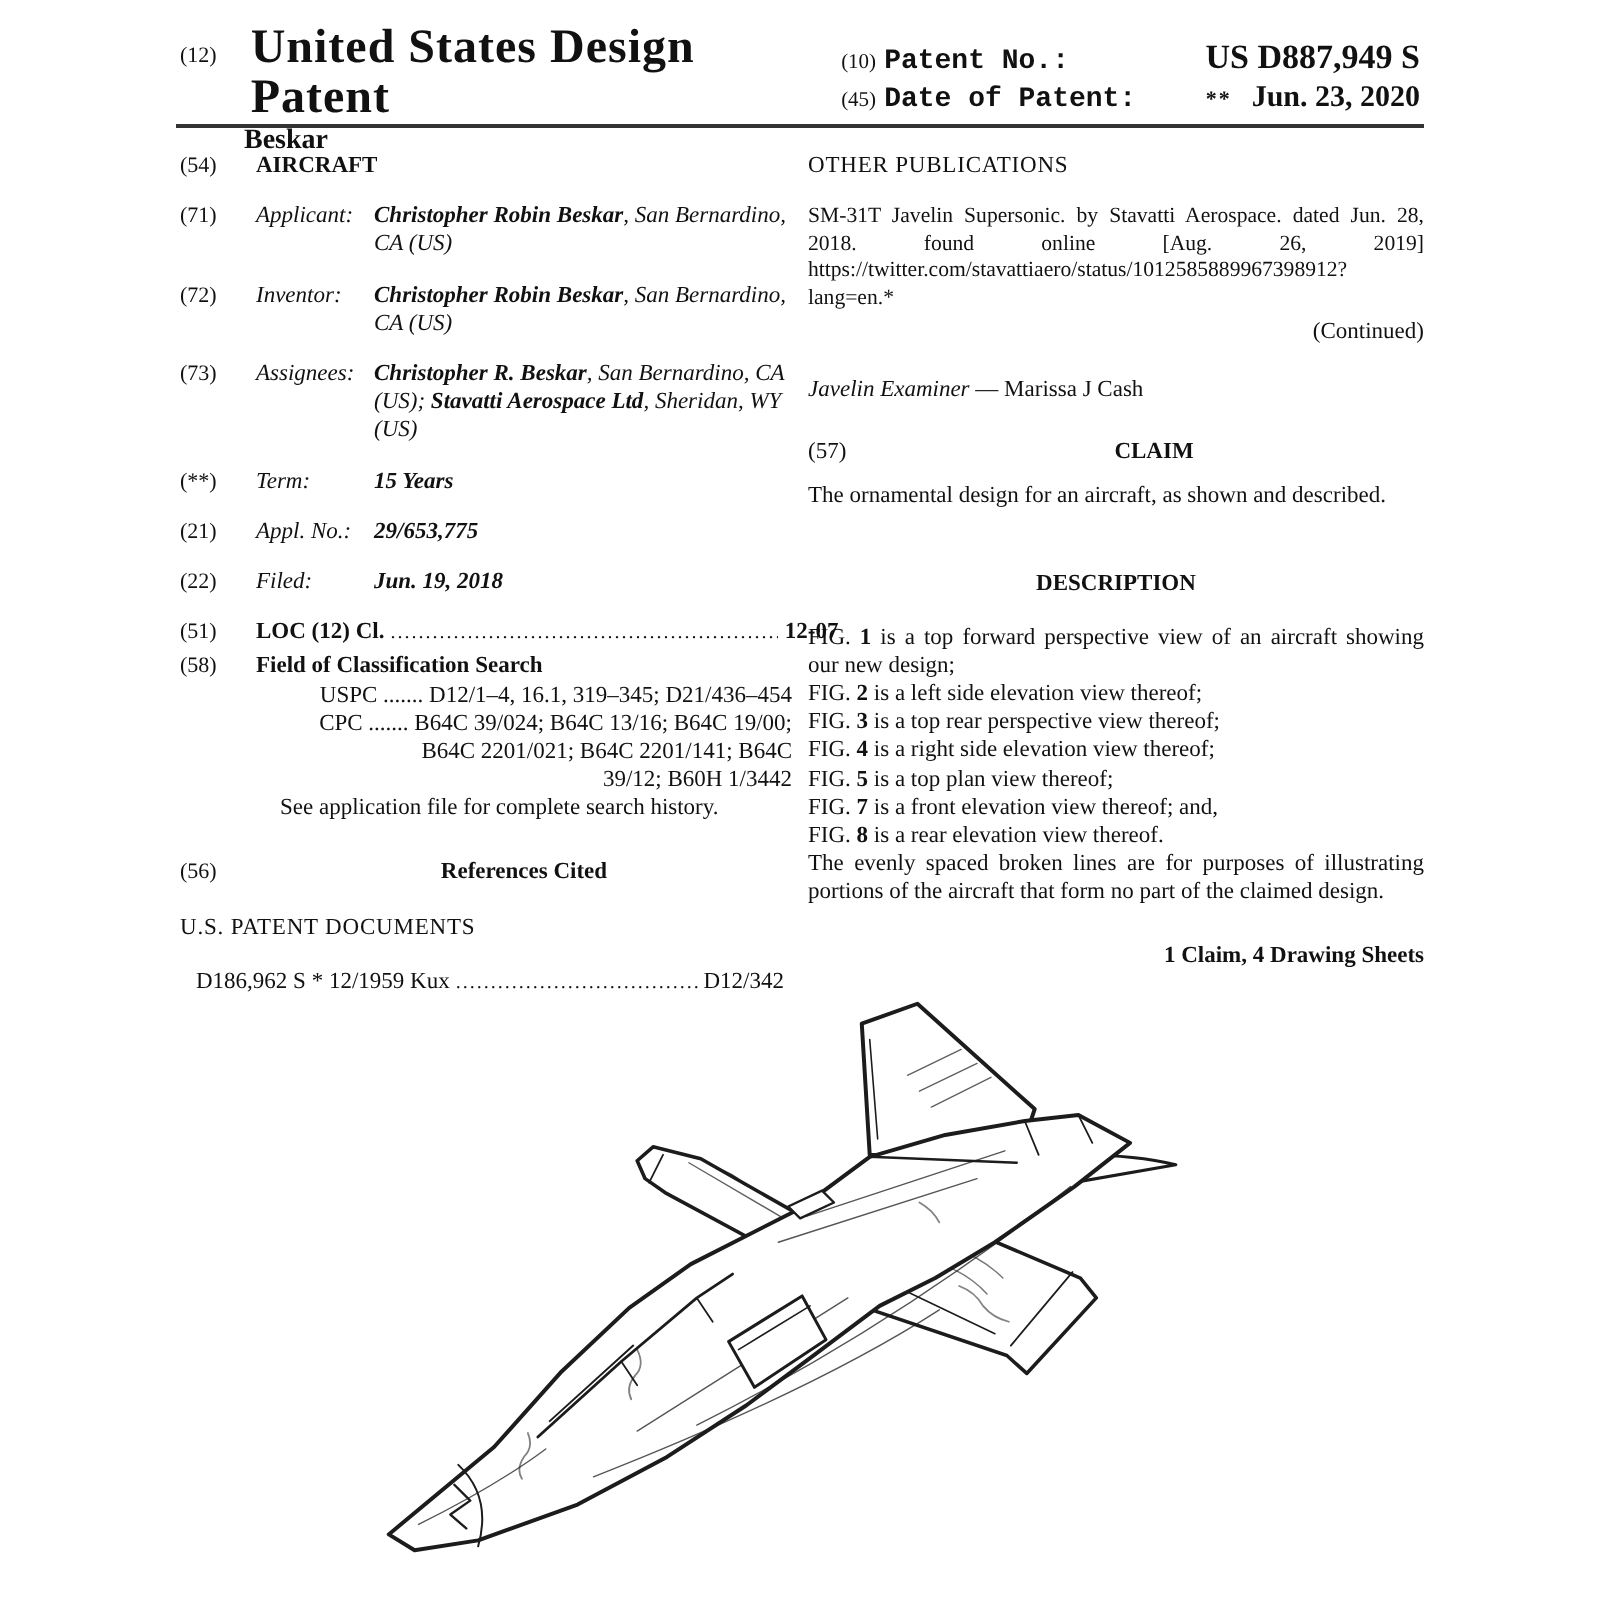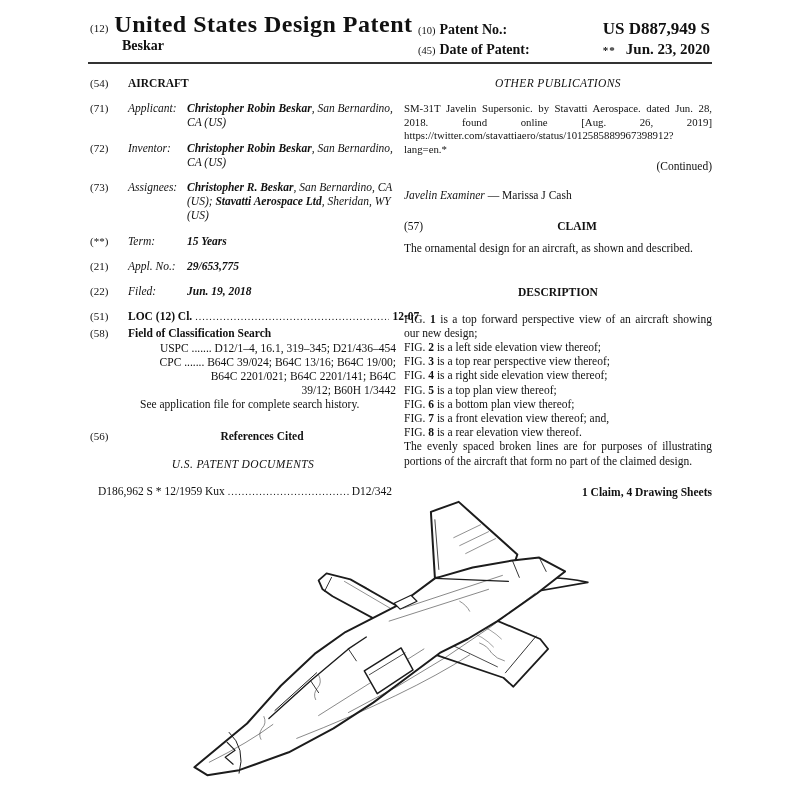--- a/index.html
+++ b/index.html
@@ -4,49 +4,49 @@
 <style>
   html,body{margin:0;padding:0;background:#e8e8e8;}
   .page{
     position:relative;width:800px;height:800px;background:#ffffff;
     font-family:"Liberation Serif","DejaVu Serif",serif;color:#111;
     overflow:hidden;margin:0 auto;
   }
   
   .hdr{position:absolute;left:90px;top:12px;width:620px;display:flex;justify-content:space-between;}
   .hdr-left{display:flex;flex-direction:column;}
-  .title-row{display:flex;align-items:baseline;gap:6px;}
+  .title-row{display:flex;align-items:baseline;gap:17px;}
   .kindcode{font-size:11px;white-space:nowrap;}
   .doc-title{font-size:24px;font-weight:bold;letter-spacing:.5px;margin:0;line-height:1.05;}
   .hdr-inventor{font-size:14px;font-weight:bold;margin-left:32px;margin-top:1px;}
   .hdr-right{width:292px;padding-top:6px;}
   .hr-row{display:flex;align-items:baseline;font-size:14px;line-height:1.3;}
   .hr-code{font-size:10.5px;margin-right:4px;white-space:nowrap;}
-  .hr-label{font-weight:bold;white-space:nowrap;}
+  .hr-label{font-weight:bold;white-space:nowrap;font-family:Liberation Mono, monospace;}
   .hr-fill{flex:1;}
   .patent-no{font-weight:bold;font-size:17px;white-space:nowrap;}
   .date-stars{font-weight:bold;font-size:11px;letter-spacing:1px;margin-right:10px;}
   .patent-date{font-weight:bold;font-size:15px;white-space:nowrap;}
   .hdr-rule{position:absolute;left:88px;top:62px;width:624px;border-top:2px solid #333;}
   
   .col{position:absolute;top:76px;font-size:11.5px;line-height:14.2px;}
   .col-left{left:90px;width:306px;}
   .col-right{left:404px;width:308px;}
   .row{display:grid;grid-template-columns:38px 1fr;margin-bottom:11px;}
   .row .code{font-size:11px;}
   .lv{display:grid;grid-template-columns:57px 1fr;column-gap:2px;font-style:italic;}
   .b{font-weight:bold;}
   .leader{display:flex;align-items:baseline;}
   .dots{flex:1;overflow:hidden;white-space:nowrap;margin:0 3px;letter-spacing:1px;font-size:10px;}
   .fcs{margin-top:0;}
   .fcs-line{text-align:right;white-space:nowrap;}
   .fcs-note{margin-left:12px;}
   .center{text-align:right;}
   .sect-head{font-weight:bold;text-align:center;}
-  .caps-head{text-align:center;letter-spacing:.4px;font-style:italic;}
+  .caps-head{text-align:left;letter-spacing:.4px;}
   .ref-entry{display:flex;align-items:baseline;margin:13px 4px 0 8px;}
   .just{text-align:justify;}
   .pub-body{font-size:10.8px;line-height:13.6px;}
   .ital{font-style:italic;}
   .examiner{margin-top:15px;}
   .claim-row{display:grid;grid-template-columns:38px 1fr;margin:17px 0 8px 0;}
   .figline{text-align:justify;}
   .sheets{font-weight:bold;text-align:right;margin-top:17px;} .mt14{margin-top:14px;} .mt17{margin-top:17px;}
   
   .figure{position:absolute;left:168px;top:482px;}
@@ -187,21 +187,20 @@
     </div>
     <p class="just" style="margin:0;">The ornamental design for an aircraft, as shown and described.</p>
 
     <div class="sect-head" style="margin:30px 0 12px 0;">DESCRIPTION</div>
 
     <div class="figline"><span>FIG.</span> <span class="b">1</span><span> is a top forward perspective view of an aircraft showing our new design;</span></div>
     <div class="figline"><span>FIG.</span> <span class="b">2</span><span> is a left side elevation view thereof;</span></div>
     <div class="figline"><span>FIG.</span> <span class="b">3</span><span> is a top rear perspective view thereof;</span></div>
     <div class="figline"><span>FIG.</span> <span class="b">4</span><span> is a right side elevation view thereof;</span></div>
     <div class="figline"><span>FIG.</span> <span class="b">5</span><span> is a top plan view thereof;</span></div>
-    <div class="figline"><span>FIG.</span> <span class="b">6</span><span> is a bottom plan view thereof;</span></div>
     <div class="figline"><span>FIG.</span> <span class="b">7</span><span> is a front elevation view thereof; and,</span></div>
     <div class="figline"><span>FIG.</span> <span class="b">8</span><span> is a rear elevation view thereof.</span></div>
 
     <div class="just">The evenly spaced broken lines are for purposes of illustrating portions of the aircraft that form no part of the claimed design.</div>
 
     <div class="sheets">1 Claim, 4 Drawing Sheets</div>
   </div>
 
   <svg class="figure" width="490" height="318" viewBox="0 0 490 320" fill="none" stroke="#1c1c1c">
 

